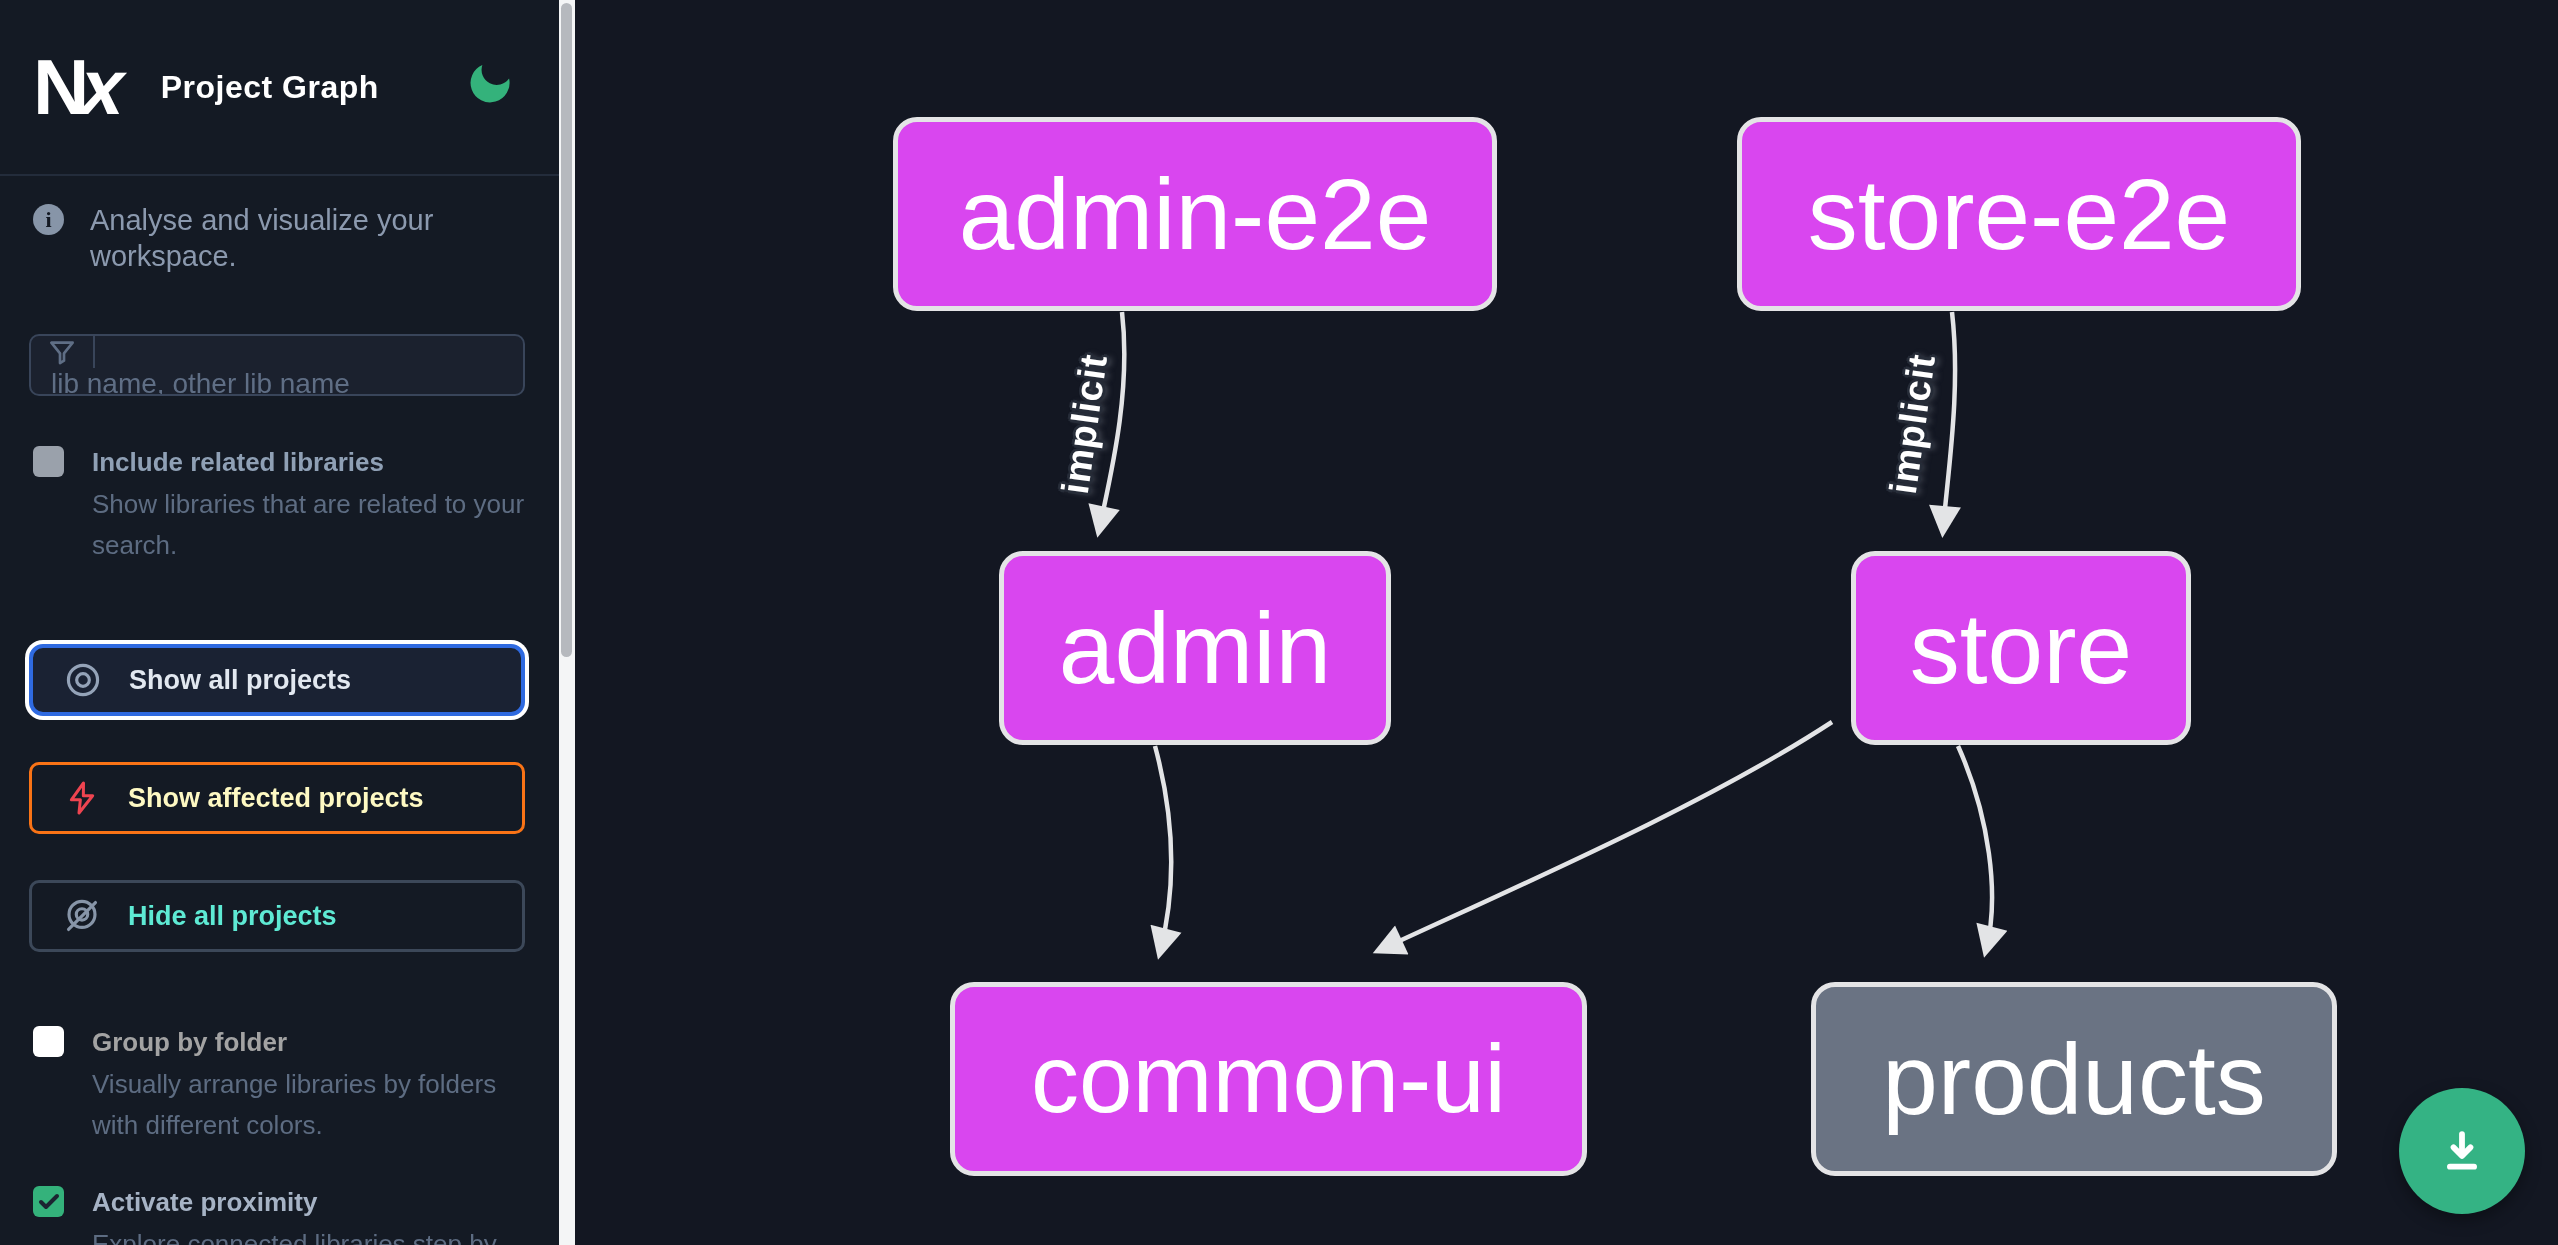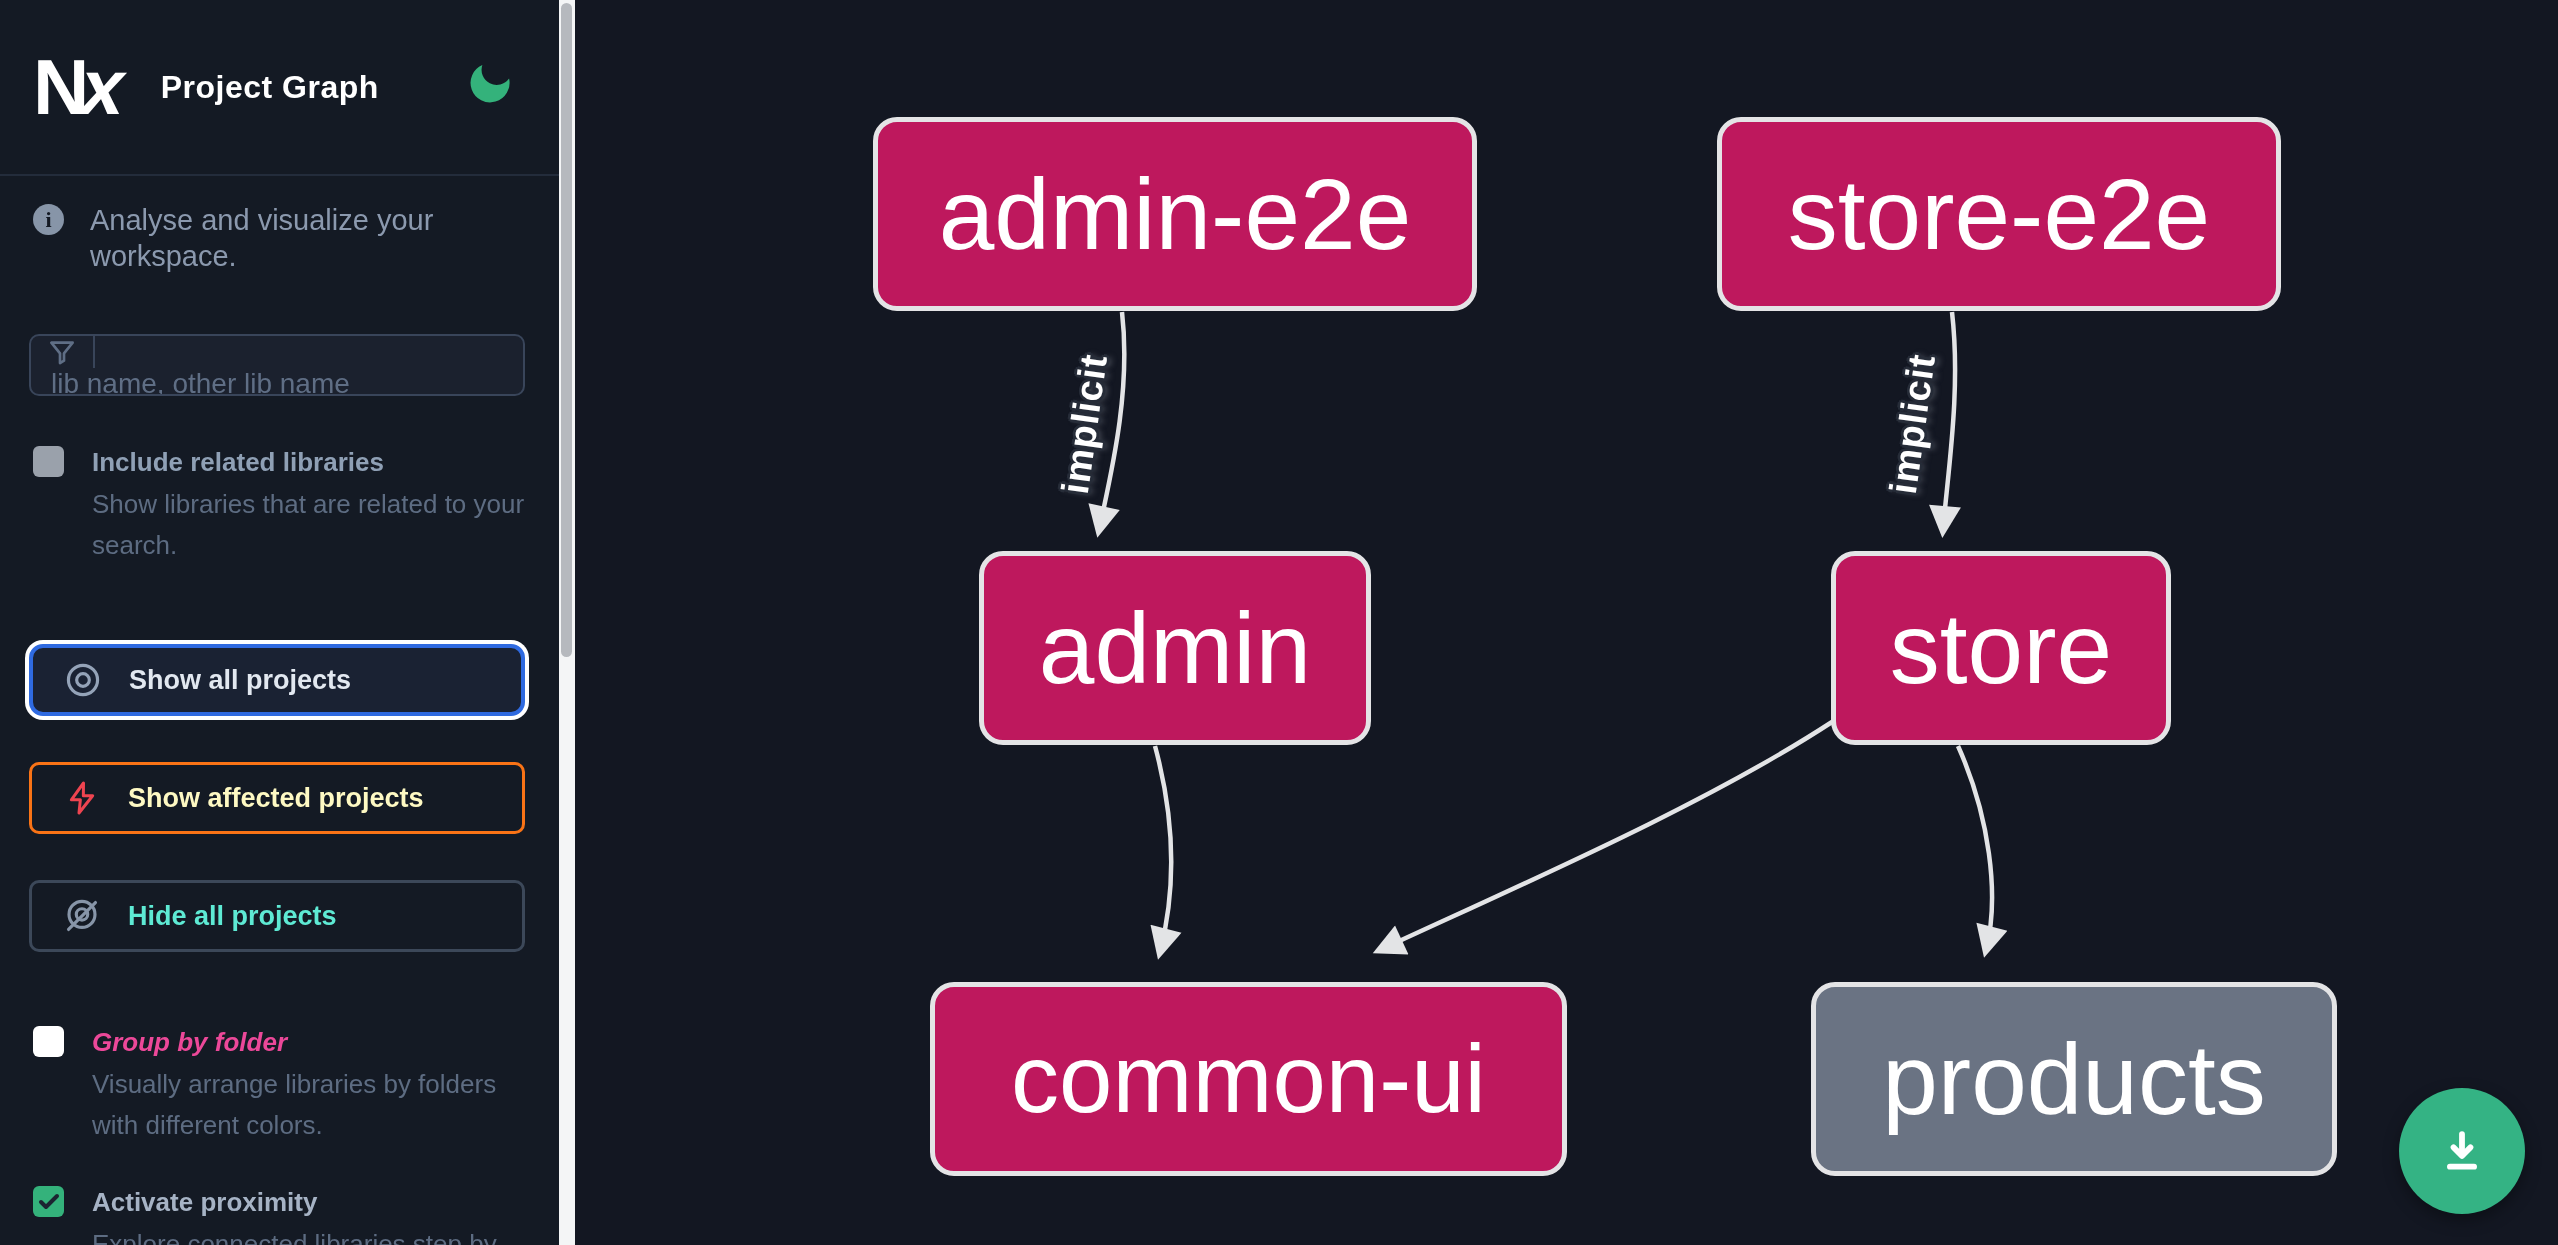--- a/index.html
+++ b/index.html
@@ -96,21 +96,21 @@
     position:absolute; left:575px; top:0; width:1983px; height:1245px;
     background:#131722;
   }
   #edges { position:absolute; left:0; top:0; width:100%; height:100%; }
   .gnode {
     position:absolute; border:5px solid #e4e4e6; border-radius:24px;
     display:flex; align-items:center; justify-content:center;
     color:#ffffff; font-size:100px; letter-spacing:0;
     cursor:pointer; user-select:none;
   }
-  .gnode.pink { background:#be185d; }
+  .gnode.pink { background:#d946ef;margin-left:20px; }
   .gnode.gray { background:#6a7383; }
   .n-admin-e2e { left:298px;  top:117px; width:604px; height:194px; }
   .n-store-e2e { left:1142px; top:117px; width:564px; height:194px; }
   .n-admin     { left:404px;  top:551px; width:392px; height:194px; }
   .n-store     { left:1256px; top:551px; width:340px; height:194px; }
   .n-common-ui { left:355px;  top:982px; width:637px; height:194px; font-size:96px; }
   .n-products  { left:1236px; top:982px; width:526px; height:194px; }
 
   .edge-label {
     position:absolute; color:#ffffff; font-weight:700; font-size:38px; letter-spacing:1px;
@@ -198,21 +198,21 @@
           <line x1="3.5" y1="20.5" x2="20.5" y2="3.5"></line>
         </svg>
       </span>
       <span>Hide all projects</span>
     </button>
   </div>
 
   <div class="check-row group-block">
     <button class="checkbox cb-white"></button>
     <div class="check-text">
-      <div class="check-label" style="color:#ec4899;font-style:italic;">Group by folder</div>
+      <div class="check-label" style="color:#a3a3a3;">Group by folder</div>
       <div class="check-desc">Visually arrange libraries by folders with different colors.</div>
     </div>
   </div>
 
   <div class="check-row prox-block">
     <button class="checkbox cb-checked">
       <svg width="24" height="24" viewBox="0 0 24 24" fill="none" stroke="#1c2431" stroke-width="4" stroke-linecap="round" stroke-linejoin="round">
         <polyline points="20 6 9 17 4 12"></polyline>
       </svg>
     </button>

